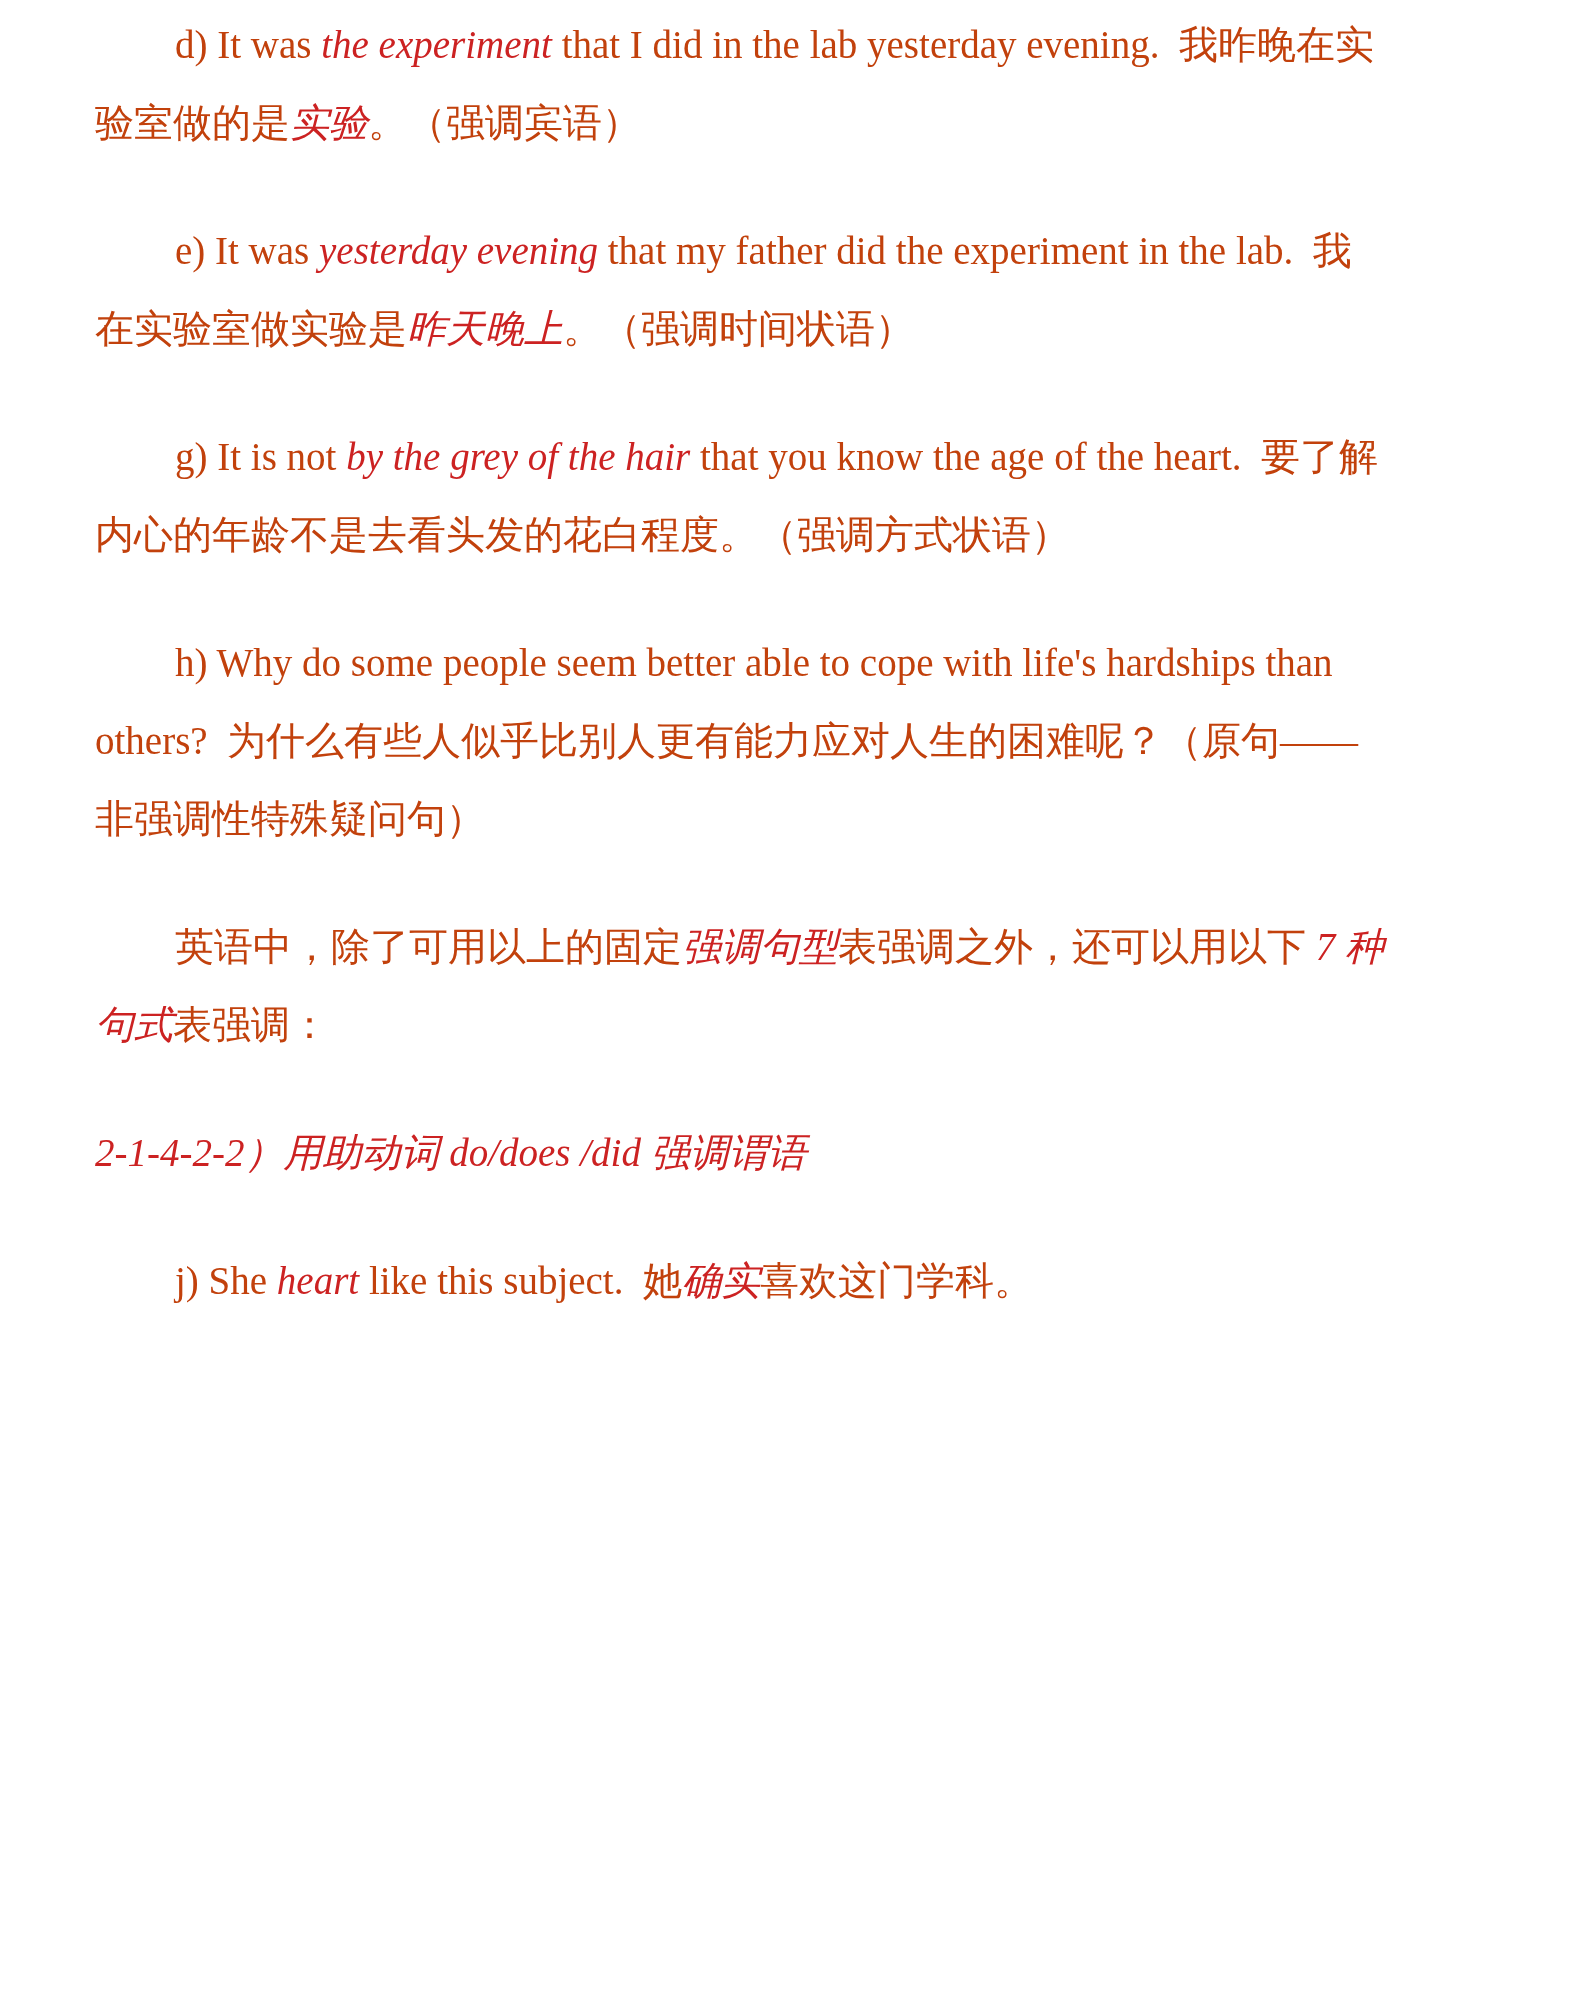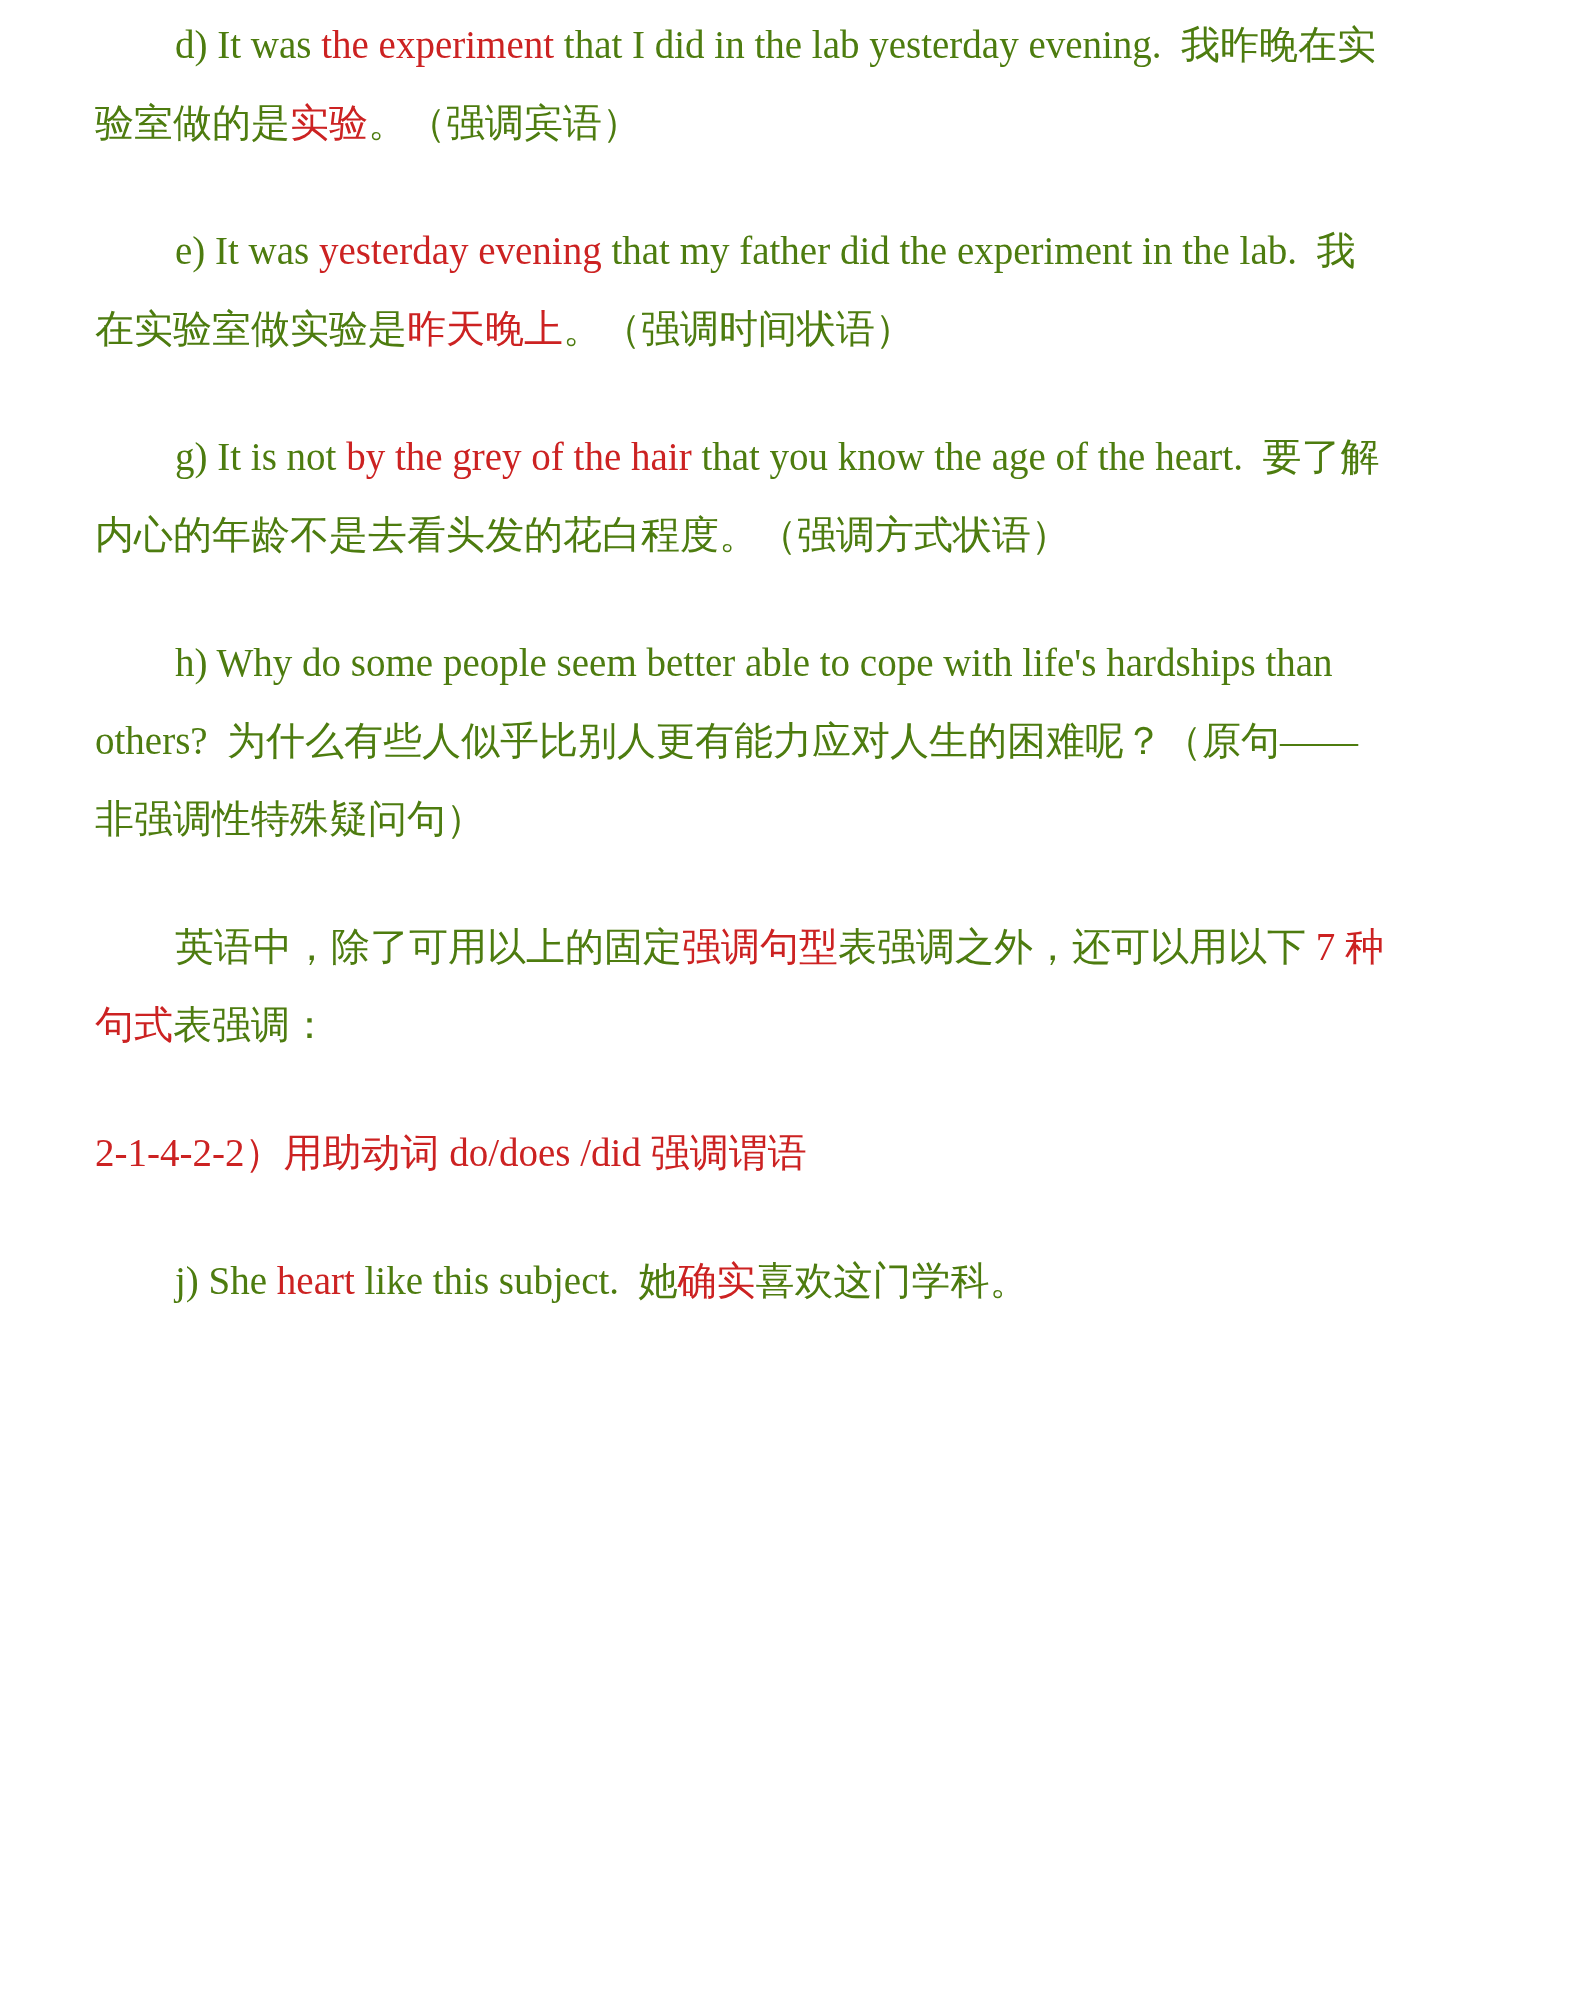--- a/index.html
+++ b/index.html
@@ -24,22 +24,22 @@
     margin: 0 0 50px 0;
     font-size: 39px;
     line-height: 78px;
     white-space: pre-wrap;
     text-indent: 80px;
     word-break: normal;
   }
   p.para.no-indent {
     text-indent: 0;
   }
-  span.run { color: #4d7c0f; }
-  span.run.red { color: var(--accent-red, #cc2222); }
+  span.run { color: #c2410c; }
+  span.run.red { color: var(--accent-red, #cc2222); font-style: italic; }
 </style>
 </head>
 <body style="--accent-red: #cc2222; background: rgb(255, 255, 255); color: rgb(0, 0, 0);">
 
 <main data-name="document-body">
   <div id="paragraph-container" data-name="paragraph-container">
       <p class="para" data-name="paragraph-example-d"><span class="run" data-name="text-run">d) It was </span><span class="run red" data-name="text-run-red">the experiment</span><span class="run" data-name="text-run"> that I did in the lab yesterday evening.  我昨晚在实
 验室做的是</span><span class="run red" data-name="text-run-red">实验</span><span class="run" data-name="text-run">。（强调宾语）</span></p>
       <p class="para" data-name="paragraph-example-e"><span class="run" data-name="text-run">e) It was </span><span class="run red" data-name="text-run-red">yesterday evening</span><span class="run" data-name="text-run"> that my father did the experiment in the lab.  我
 在实验室做实验是</span><span class="run red" data-name="text-run-red">昨天晚上</span><span class="run" data-name="text-run">。（强调时间状语）</span></p>

